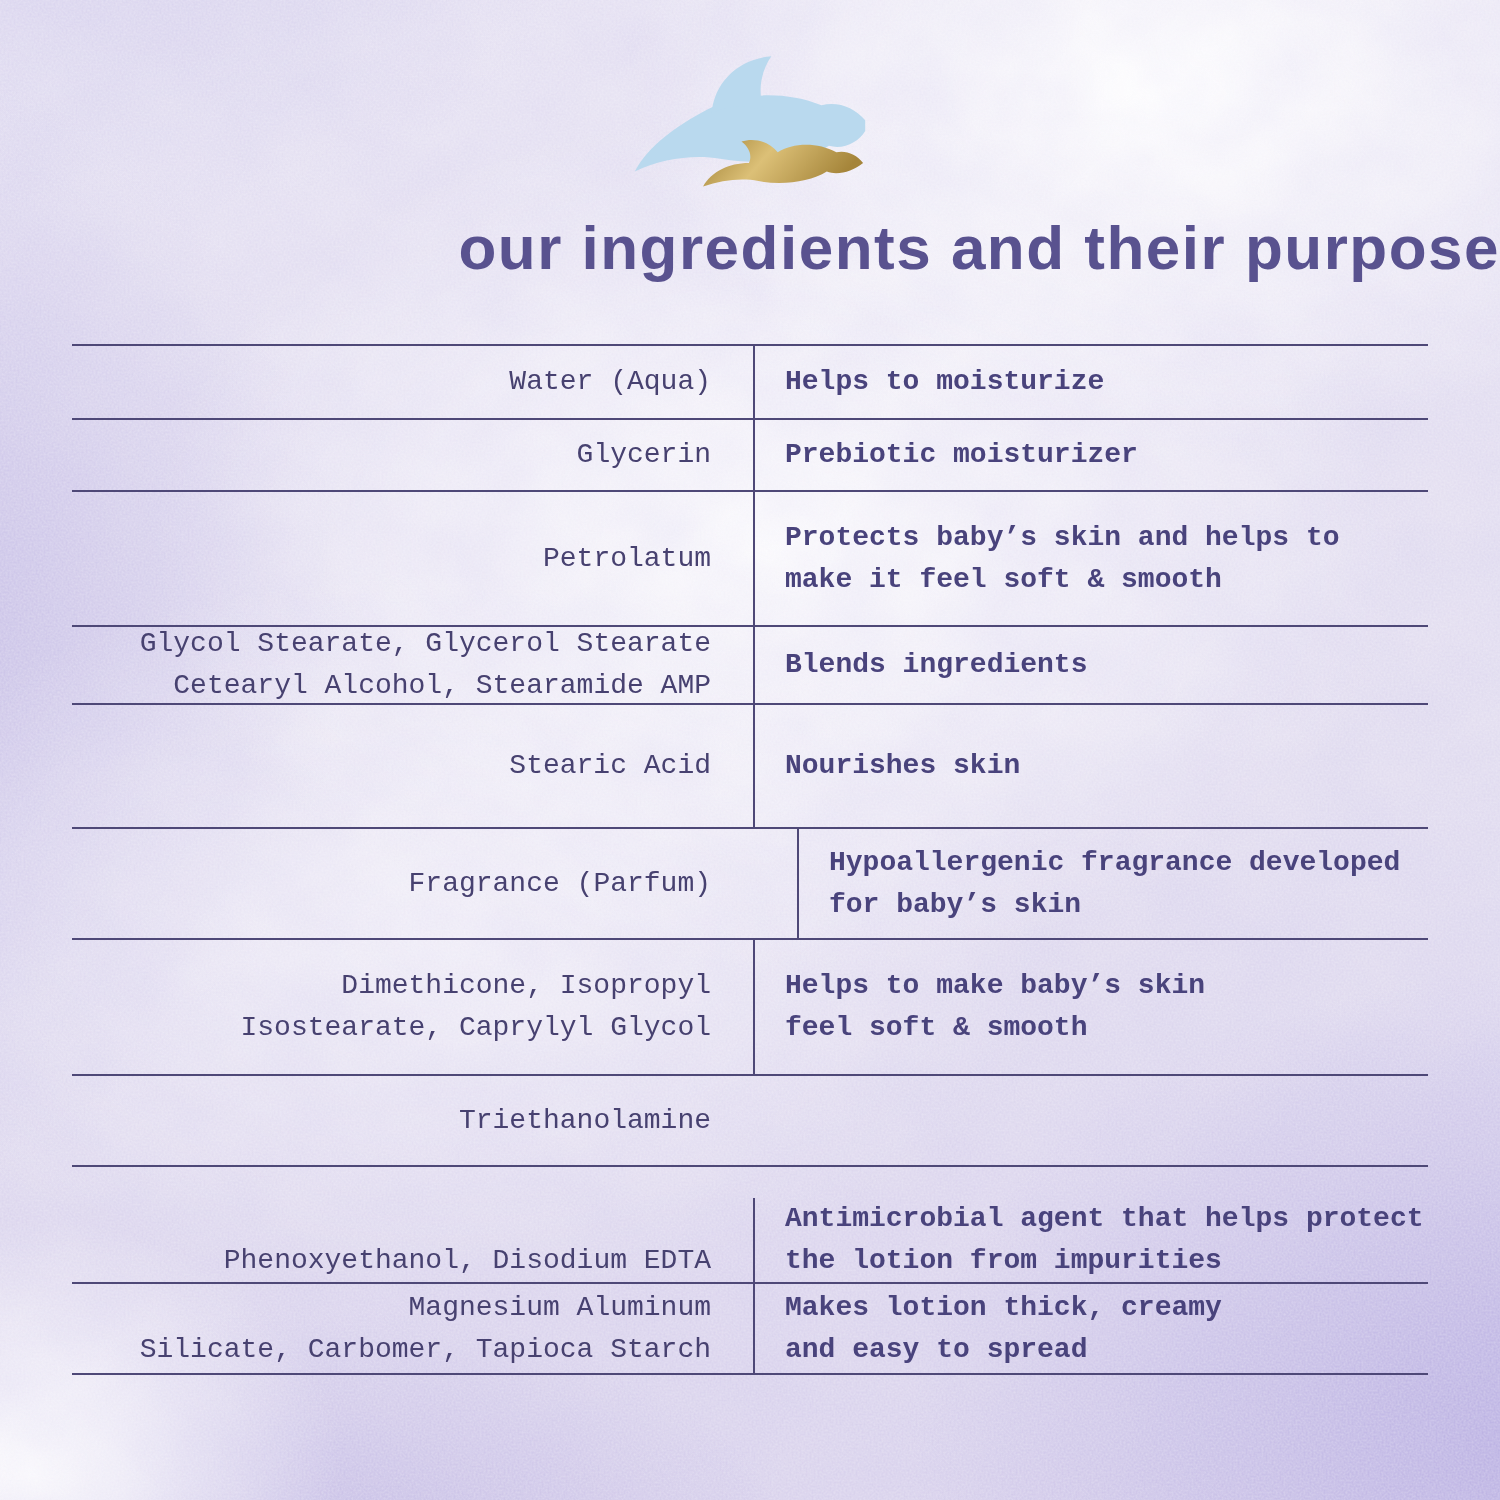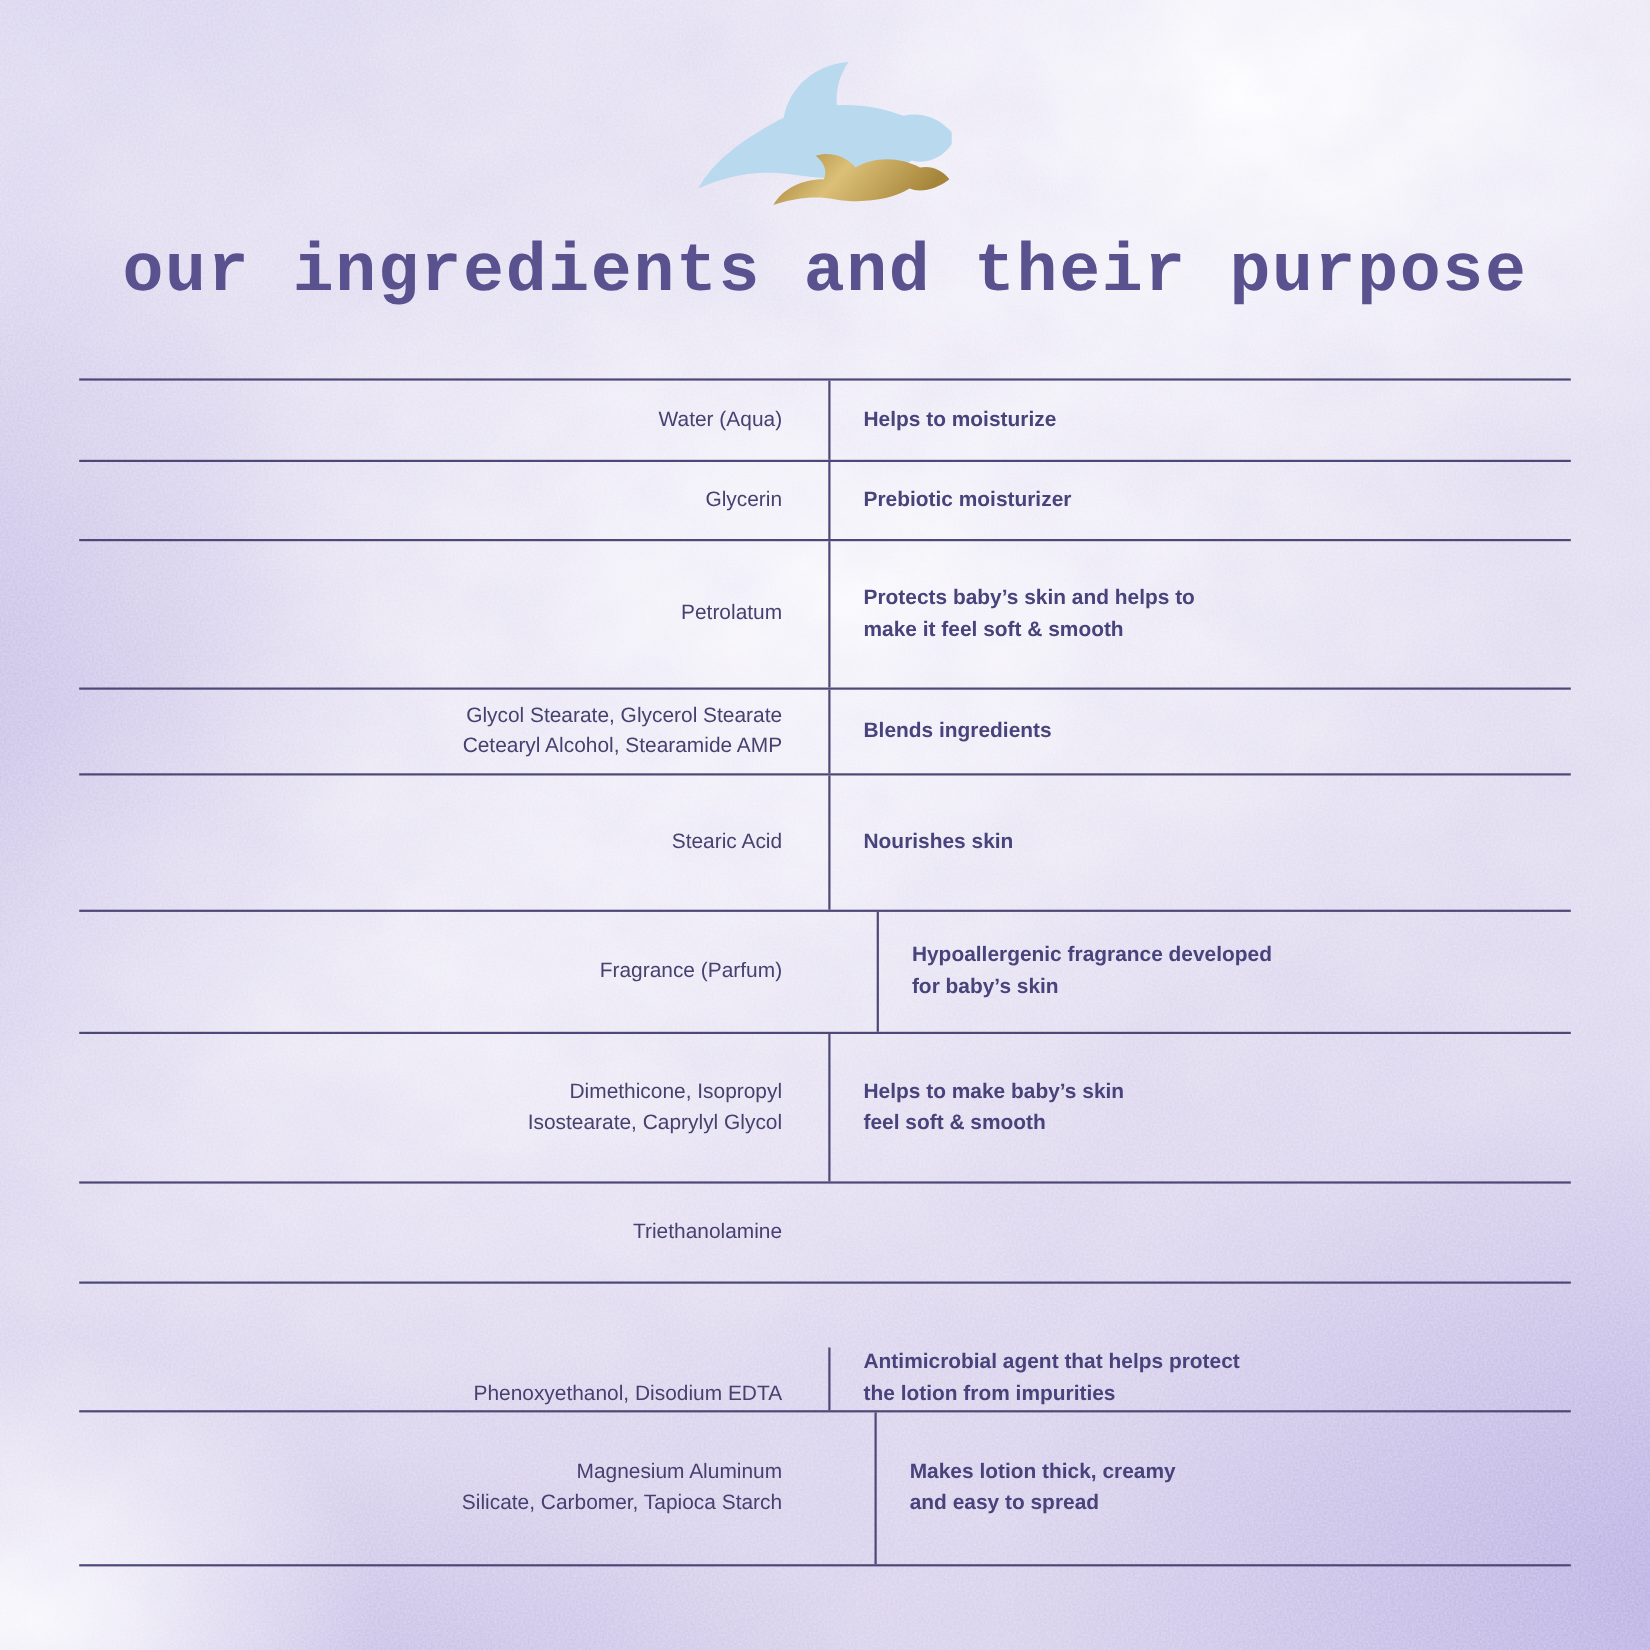--- a/index.html
+++ b/index.html
@@ -19,46 +19,46 @@
   }
   .noise{position:absolute;inset:0;z-index:1;pointer-events:none;}
   .content{position:absolute;inset:0;z-index:2;}
 
   .logo{position:absolute;top:52px;left:50%;transform:translateX(-50%);
         width:300px;height:160px;}
   .logo svg{width:100%;height:100%;}
 
   .title{
     position:absolute;top:212px;left:0;width:100%;
-    text-align:center;font-size:62px;font-weight:bold;letter-spacing:1.5px;
-    color:#59528f;margin:0;font-family:Liberation Mono, monospace;
+    text-align:right;font-size:62px;font-weight:bold;letter-spacing:1.5px;
+    color:#59528f;margin:0;
   }
 
   .table{
     position:absolute;left:72px;top:344px;width:1356px;
     border-top:2.5px solid #4e4877;
   }
   .trow{display:flex;box-sizing:border-box;border-bottom:2.5px solid #4e4877;}
   .cell{box-sizing:border-box;display:flex;align-items:center;
-        font-size:19px;line-height:1.5;white-space:pre-line;}
+        font-size:28px;line-height:1.5;white-space:pre-line;font-family:Liberation Mono, monospace;}
   .ing{width:681px;justify-content:flex-end;text-align:right;
        padding-right:42px;color:#474170;font-weight:normal;}
   .pur{flex:1;border-left:2.5px solid #4e4877;padding-left:30px;
        color:#49437c;font-weight:bold;}
 
   .trow:nth-of-type(1){height:74px;}
   .trow:nth-of-type(2){height:72px;}
   .trow:nth-of-type(3){height:135px;}
   .trow:nth-of-type(4){height:78px;}
   .trow:nth-of-type(5){height:124px;}
   .trow:nth-of-type(6){height:111px;gap:44px;}
   .trow:nth-of-type(7){height:136px;}
   .trow:nth-of-type(8){height:91px;}
   .trow:nth-of-type(9){height:117px;align-items:flex-end;}
-  .trow:nth-of-type(10){height:140px;gap:42px;}
+  .trow:nth-of-type(10){height:91px;}
 </style>
 </head>
 <body>
 
 <div class="canvas">
 
   <svg class="noise" width="1500" height="1500" xmlns="http://www.w3.org/2000/svg">
     <defs>
       <filter id="blotch" x="0" y="0" width="100%" height="100%">
         <feTurbulence type="fractalNoise" baseFrequency="0.011 0.013" numOctaves="3" seed="7" stitchTiles="stitch"></feTurbulence>

